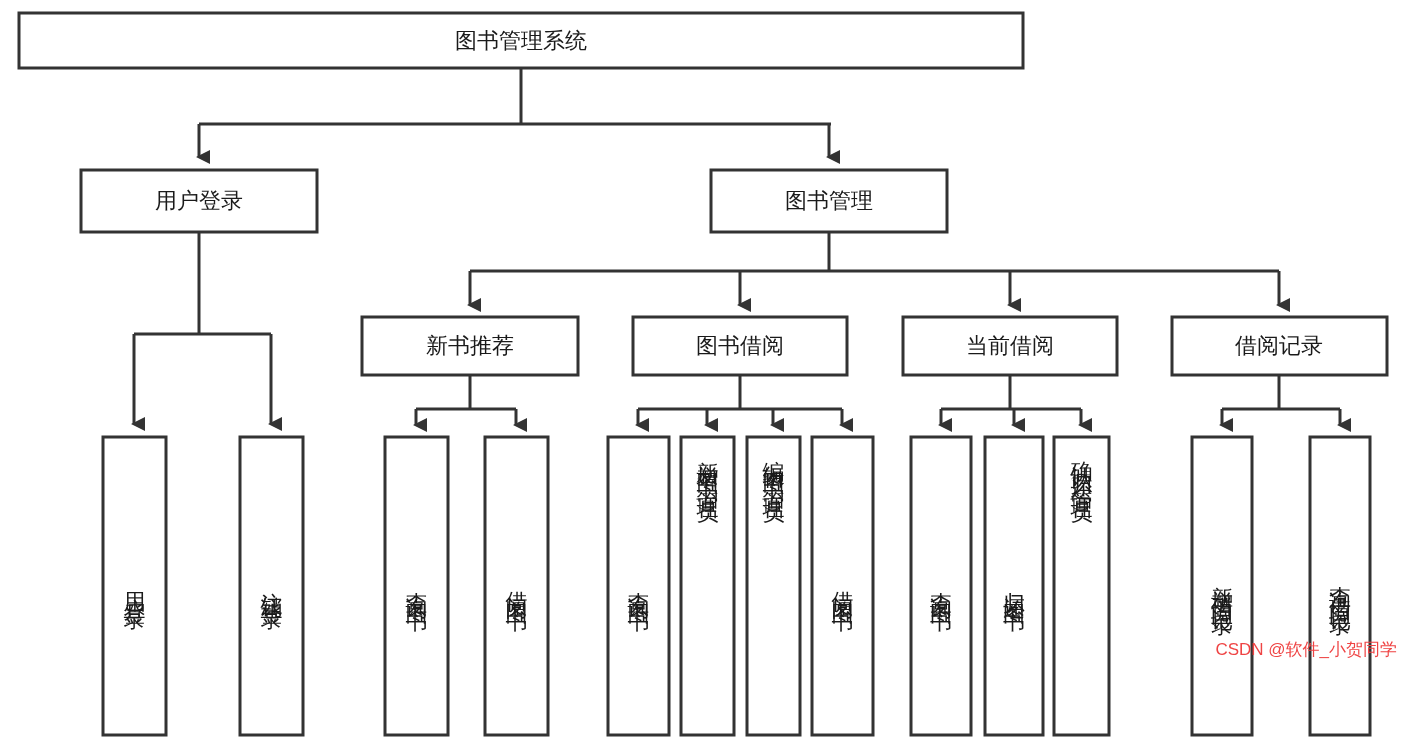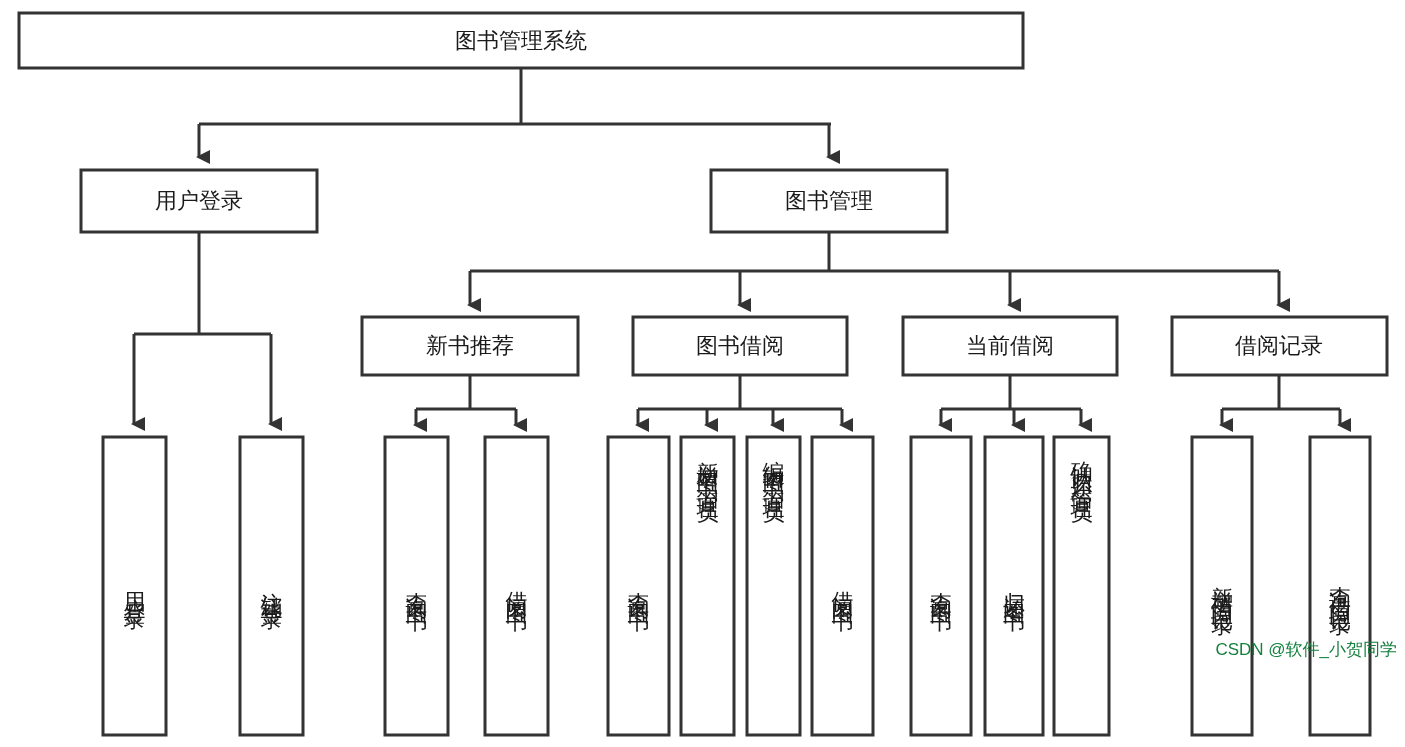--- a/index.html
+++ b/index.html
@@ -54,21 +54,21 @@
   .arrow-head {
     fill: #333333;
     stroke: none;
   }
   .watermark {
     position: absolute;
     right: 8px;
     bottom: 10px;
     font-family: "Liberation Sans", "DejaVu Sans", sans-serif;
     font-size: 17px;
-    color: #15803d;
+    color: #ef4444;
     white-space: nowrap;
     pointer-events: none;
   }
 </style>
 </head>
 <body>
 
 <div id="diagram-root">
   <svg class="tree-canvas" viewBox="0 0 1405 747">
 

